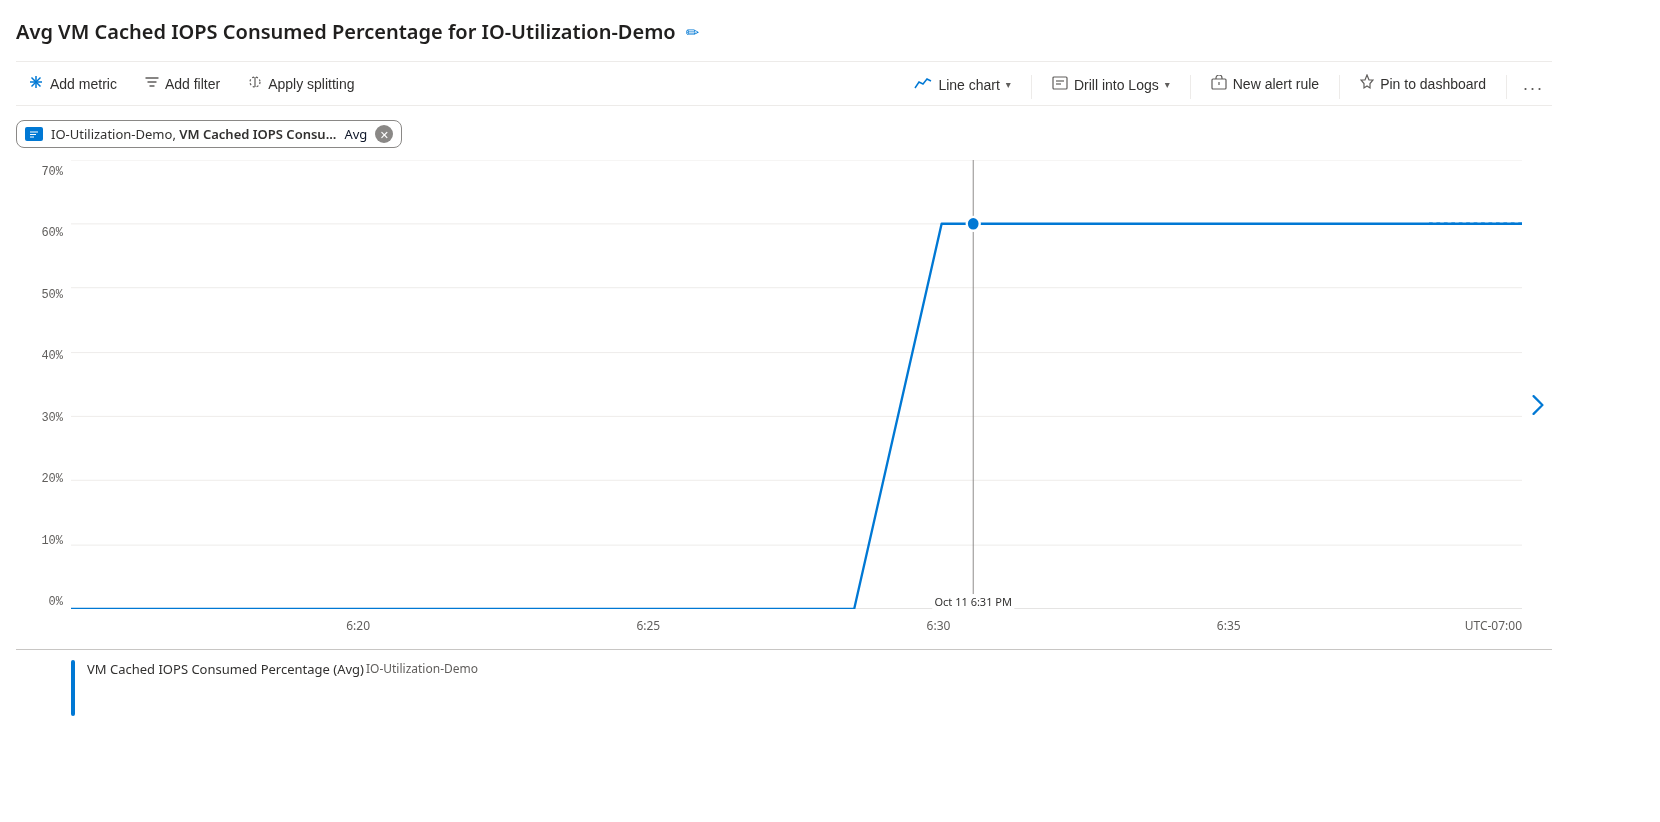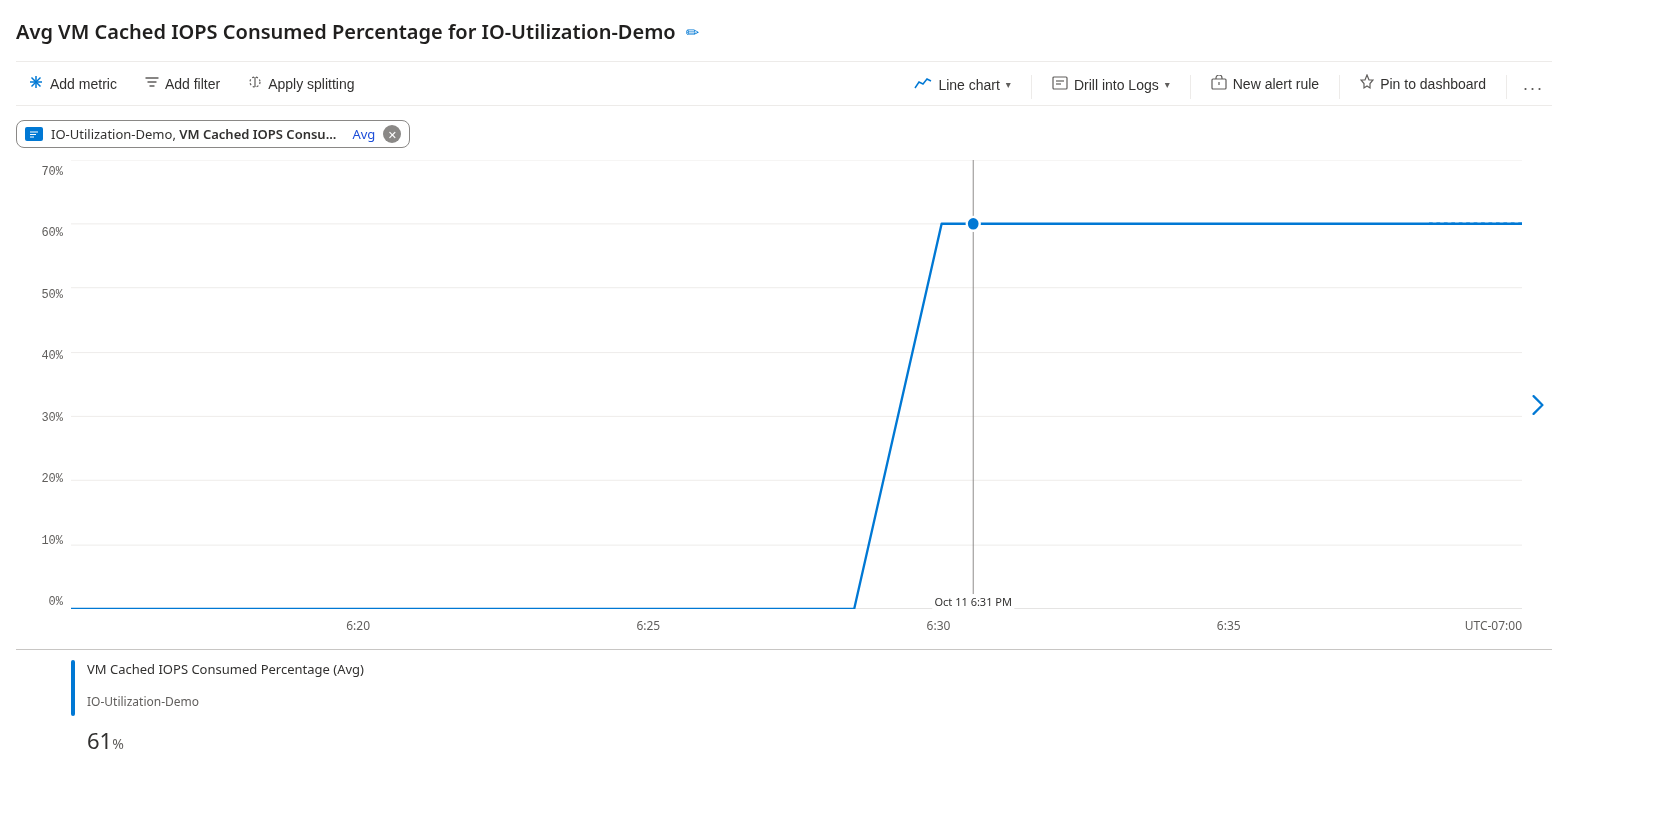--- a/index.html
+++ b/index.html
@@ -110,22 +110,21 @@
       color: #fff;
       font-size: 9px;
     }
     .metric-tag-name {
       color: #323130;
     }
     .metric-tag-name strong {
       font-weight: 600;
     }
     .metric-tag-avg {
-      color: #1d4ed8;
-      margin-left: 8px;
+      color: #0f172a;
     }
     .metric-tag-close {
       cursor: pointer;
       color: #605e5c;
       font-size: 16px;
       border-radius: 50%;
       background: #8a8886;
       color: #fff;
       width: 18px;
       height: 18px;
@@ -214,22 +213,22 @@
     }
     .legend-color-bar {
       width: 4px;
       height: 56px;
       background: #0078d4;
       border-radius: 2px;
       flex-shrink: 0;
     }
     .legend-text {
       display: flex;
-      flex-direction: column;
-      gap: 15px;
+      flex-direction: row;
+      gap: 2px;
     }
     .legend-metric-name {
       font-size: 13px;
       color: #323130;
     }
     .legend-resource {
       font-size: 12px;
       color: #605e5c;
     }
     .legend-value {
@@ -412,18 +411,15 @@
         <polyline points="1,1 9,9 1,17" stroke="#0078d4" stroke-width="2" stroke-linecap="round" stroke-linejoin="round"></polyline>
       </svg>
     </div>
   </div>
 
   <div class="legend">
     <div class="legend-color-bar"></div>
     <div class="legend-text">
       <span class="legend-metric-name">VM Cached IOPS Consumed Percentage (Avg)</span>
       <span class="legend-resource">IO-Utilization-Demo</span>
-      <span class="legend-value">
-        <span>61</span><span class="legend-value-unit">%</span>
-      </span>
     </div>
   </div>
 </div>
 
 </body></html>

